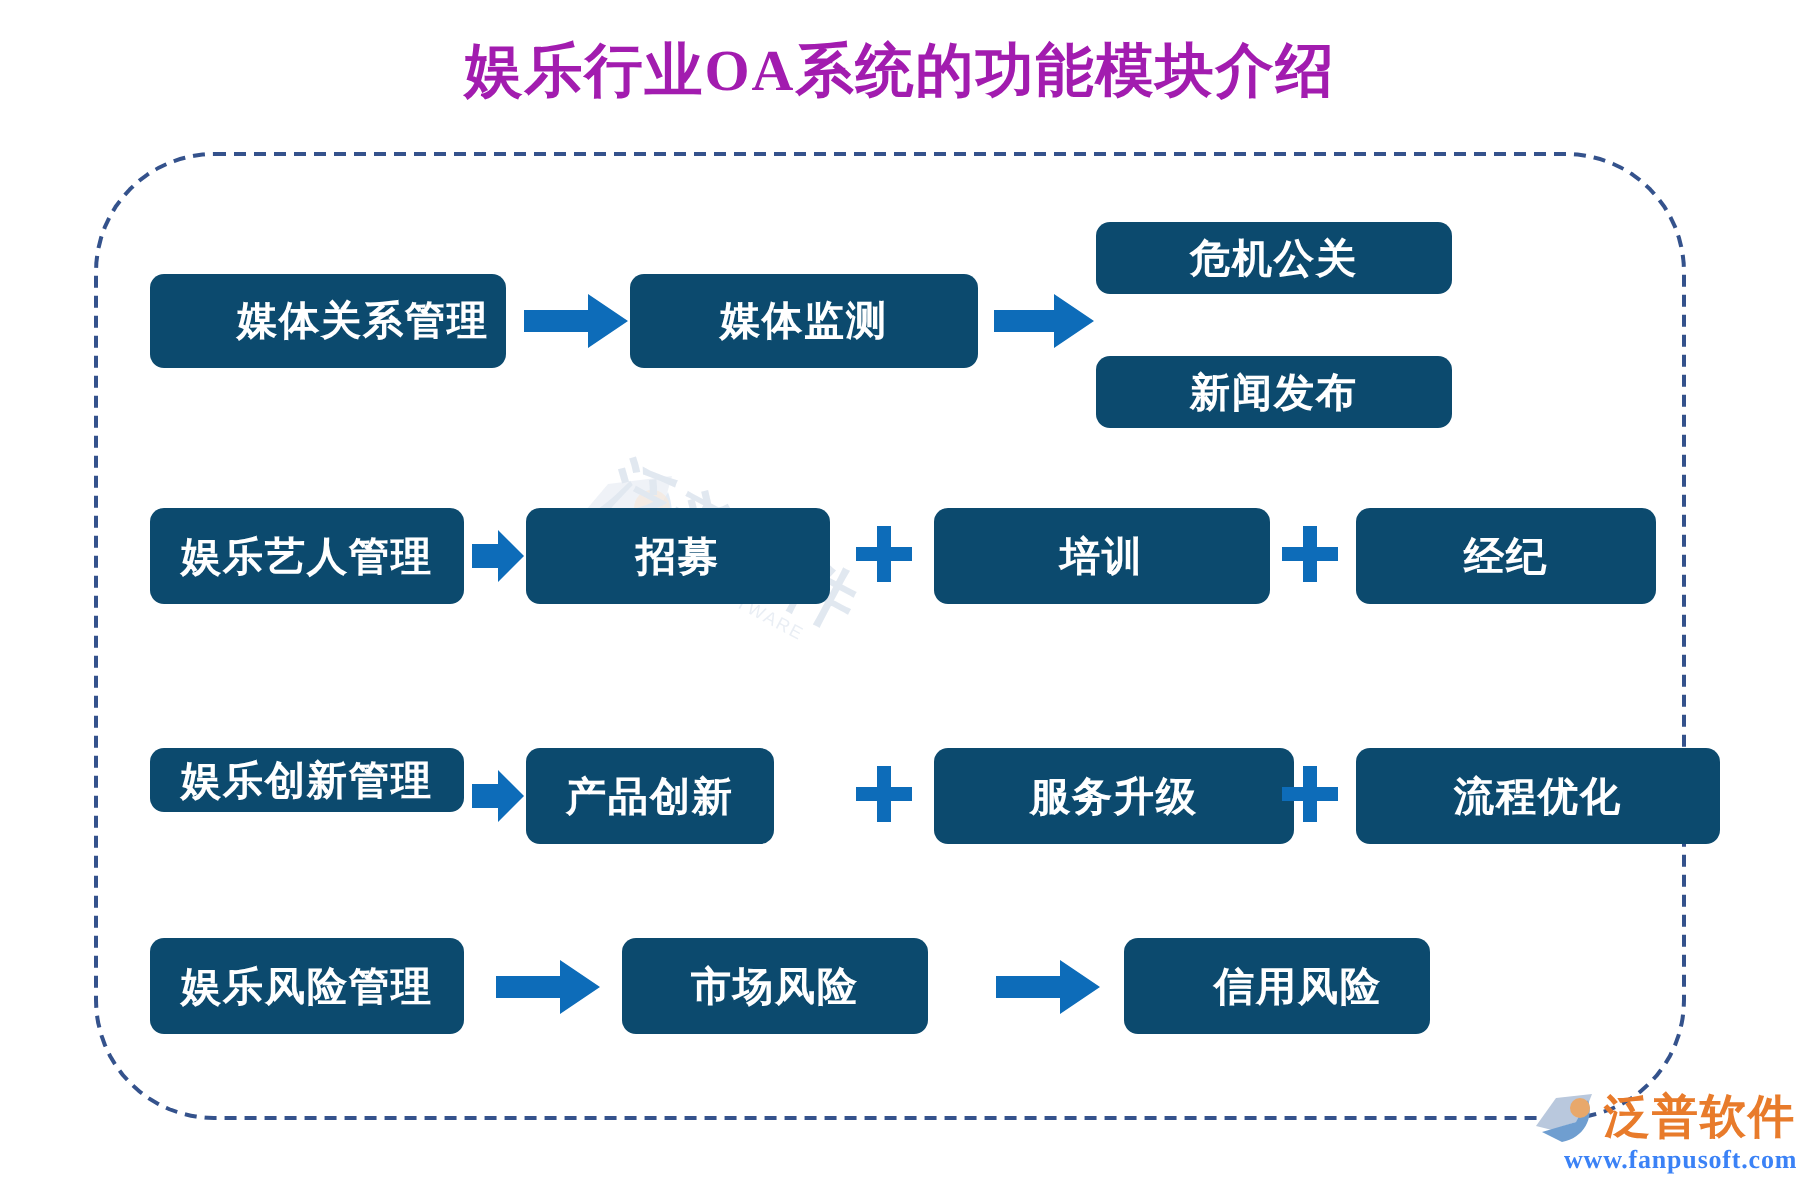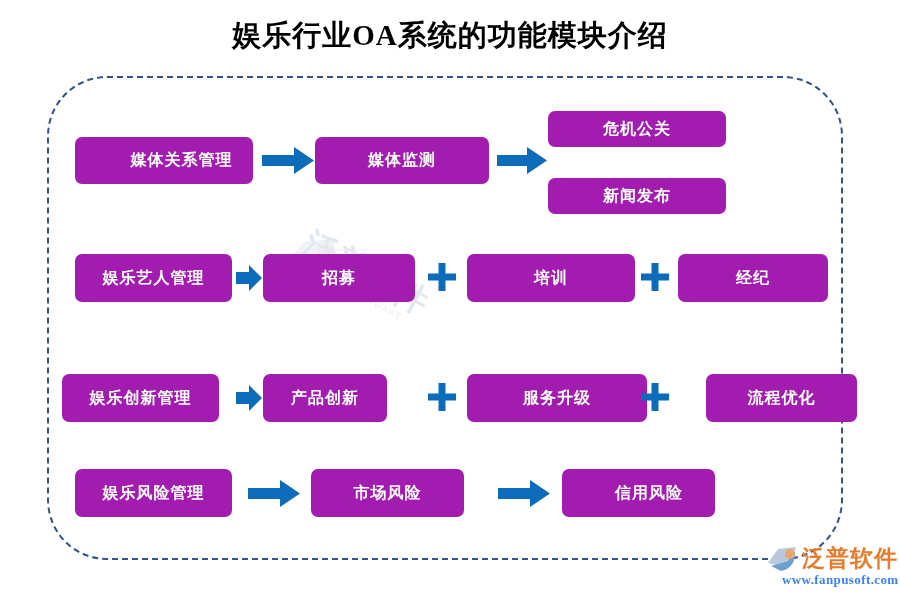--- a/index.html
+++ b/index.html
@@ -24,21 +24,21 @@
   
   .page-title {
     position: absolute;
     left: 0;
     top: 16px;
     width: 900px;
     text-align: center;
     font-family: "Liberation Serif", "DejaVu Serif", serif;
     font-size: 29px;
     font-weight: bold;
-    color: #000000;
+    color: #a21caf;
     letter-spacing: 1px;
     white-space: nowrap;
   }
 
   
   .dashed-frame {
     position: absolute;
     left: 47px;
     top: 76px;
     width: 796px;
@@ -115,26 +115,26 @@
     font-size: 13px;
     font-weight: bold;
     color: #3b82f6;
     letter-spacing: 0.4px;
     white-space: nowrap;
   }
 
   
   .node {
     position: absolute;
-    background: #a21caf;
+    background: #0c4a6e;
     border-radius: 7px;
     color: #ffffff;
     font-family: "Liberation Serif", "DejaVu Serif", serif;
     font-weight: bold;
-    font-size: 16px;
+    font-size: 20px;
     display: flex;
     align-items: center;
     justify-content: center;
     box-sizing: border-box;
     letter-spacing: 1px;
     white-space: nowrap;
     text-align: center;
   }
 
   
@@ -208,21 +208,21 @@
   <div class="node" style="left:467px; top:254px; width:168px; height:48px;">培训</div>
 
   <div class="plus" style="left:641px; top:263px;">
     <svg width="28" height="28" viewBox="0 0 28 28">
       <path d="M10.5 0 H17.5 V10.5 H28 V17.5 H17.5 V28 H10.5 V17.5 H0 V10.5 H10.5 Z" fill="#0d6cb9"></path>
     </svg>
   </div>
 
   <div class="node" style="left:678px; top:254px; width:150px; height:48px;">经纪</div>
 
-  <div class="node" style="left:62px; top:374px; width:157px; height:48px;">娱乐创新管理</div>
+  <div class="node" style="left:75px; top:374px; width:157px; height:32px;">娱乐创新管理</div>
 
   <div class="arrow" style="left:236px; top:385px;">
     <svg width="26" height="26" viewBox="0 0 26 26">
       <path d="M0 7 L13 7 L13 0 L26 13 L13 26 L13 19 L0 19 Z" fill="#0d6cb9"></path>
     </svg>
   </div>
 
   <div class="node" style="left:263px; top:374px; width:124px; height:48px;">产品创新</div>
 
   <div class="plus" style="left:428px; top:383px;">
@@ -232,21 +232,21 @@
   </div>
 
   <div class="node" style="left:467px; top:374px; width:180px; height:48px;">服务升级</div>
 
   <div class="plus" style="left:641px; top:383px;">
     <svg width="28" height="28" viewBox="0 0 28 28">
       <path d="M10.5 0 H17.5 V10.5 H28 V17.5 H17.5 V28 H10.5 V17.5 H0 V10.5 H10.5 Z" fill="#0d6cb9"></path>
     </svg>
   </div>
 
-  <div class="node" style="left:678px; top:374px; width:151px; height:48px;margin-left:28px;">流程优化</div>
+  <div class="node" style="left:678px; top:374px; width:182px; height:48px;">流程优化</div>
 
   <div class="node" style="left:75px; top:469px; width:157px; height:48px;">娱乐风险管理</div>
 
   <div class="arrow" style="left:248px; top:480px;">
     <svg width="52" height="27" viewBox="0 0 52 27">
       <path d="M0 8 L32 8 L32 0 L52 13.5 L32 27 L32 19 L0 19 Z" fill="#0d6cb9"></path>
     </svg>
   </div>
 
   <div class="node" style="left:311px; top:469px; width:153px; height:48px;">市场风险</div>

